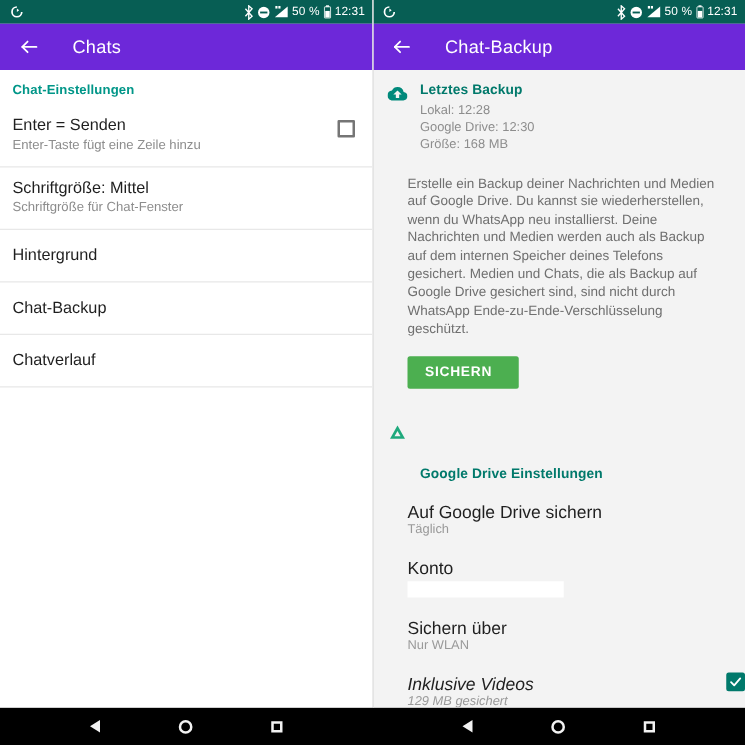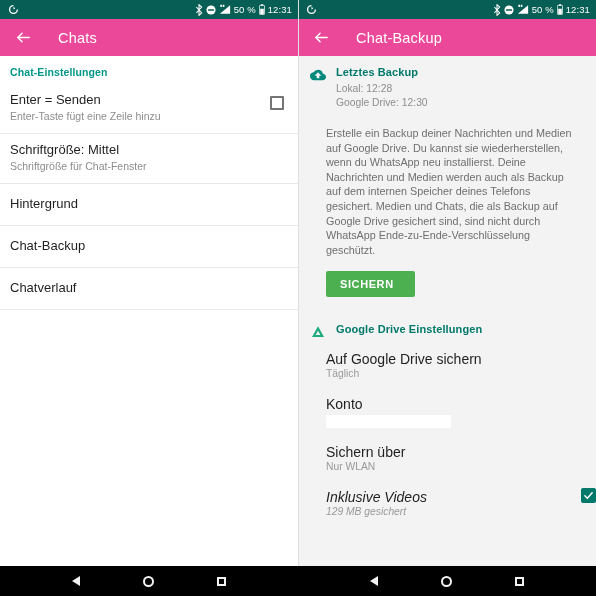--- a/index.html
+++ b/index.html
@@ -62,21 +62,21 @@
     font-size: 9.5px;
     letter-spacing: .1px;
     white-space: nowrap;
   }
   .sb-icon { display: inline-flex; align-items: center; }
   .sb-text { font-size: 9.5px; line-height: 19px; }
 
   
   .appbar {
     height: 37px;
-    background: #ec4899;
+    background: #6d28d9;
     display: flex;
     align-items: center;
     padding-left: 12px;
     flex: 0 0 auto;
   }
   .appbar .back {
     width: 22px; height: 22px;
     display: flex; align-items: center; justify-content: center;
     cursor: pointer;
   }
@@ -436,37 +436,38 @@
         <div class="block">
           <div class="leading-icon">
             <svg width="16" height="16" viewBox="0 0 24 24" fill="#00897B">
               <path d="M19.35 10.04A7.49 7.49 0 0 0 12 4a7.48 7.48 0 0 0-6.63 4.03A5.994 5.994 0 0 0 0 14c0 3.31 2.69 6 6 6h13c2.76 0 5-2.24 5-5 0-2.64-2.05-4.78-4.65-4.96zM14 13v4h-4v-4H7l5-5 5 5h-3z"></path>
             </svg>
           </div>
           <div class="block-body">
             <div class="block-head">Letztes Backup</div>
             <div class="meta-line">Lokal: 12:28</div>
             <div class="meta-line">Google Drive: 12:30</div>
+            <div class="meta-line">Größe: 168 MB</div>
           </div>
         </div>
 
         <div class="paragraph">Erstelle ein Backup deiner Nachrichten und Medien auf Google Drive. Du kannst sie wiederherstellen, wenn du WhatsApp neu installierst. Deine Nachrichten und Medien werden auch als Backup auf dem internen Speicher deines Telefons gesichert. Medien und Chats, die als Backup auf Google Drive gesichert sind, sind nicht durch WhatsApp Ende-zu-Ende-Verschlüsselung geschützt.</div>
 
         <div class="btn-wrap">
           <button class="btn-primary">SICHERN</button>
         </div>
 
         <div class="block gd-block">
           <div class="leading-icon">
             <svg width="16" height="16" viewBox="0 0 24 24">
               <path d="M12 3.5L21 19.5H3z" fill="#1EA97C"></path>
               <path d="M12 10.2L15.6 16.5H8.4z" fill="#f3f3f3"></path>
             </svg>
           </div>
-          <div class="block-body" style="margin-left:28px;">
+          <div class="block-body" style="margin-left:28px;margin-top:36px;">
             <div class="block-head">Google Drive Einstellungen</div>
           </div>
         </div>
 
         <div class="opt-row">
           <div class="opt-title">Auf Google Drive sichern</div>
           <div class="opt-sub">Täglich</div>
         </div>
 
         <div class="opt-row" style="padding-top:10px;">

